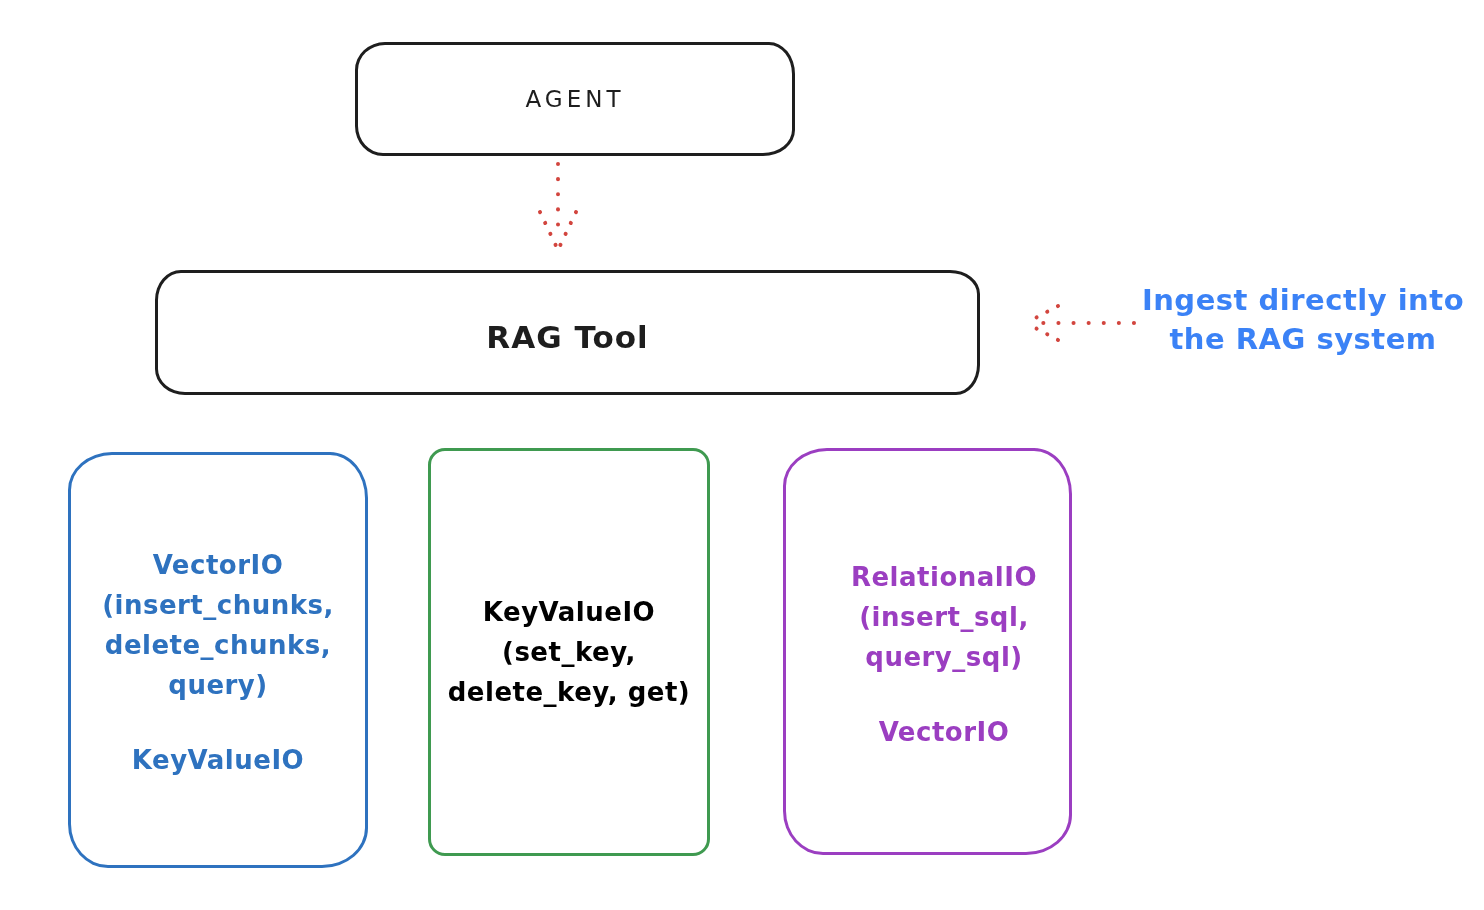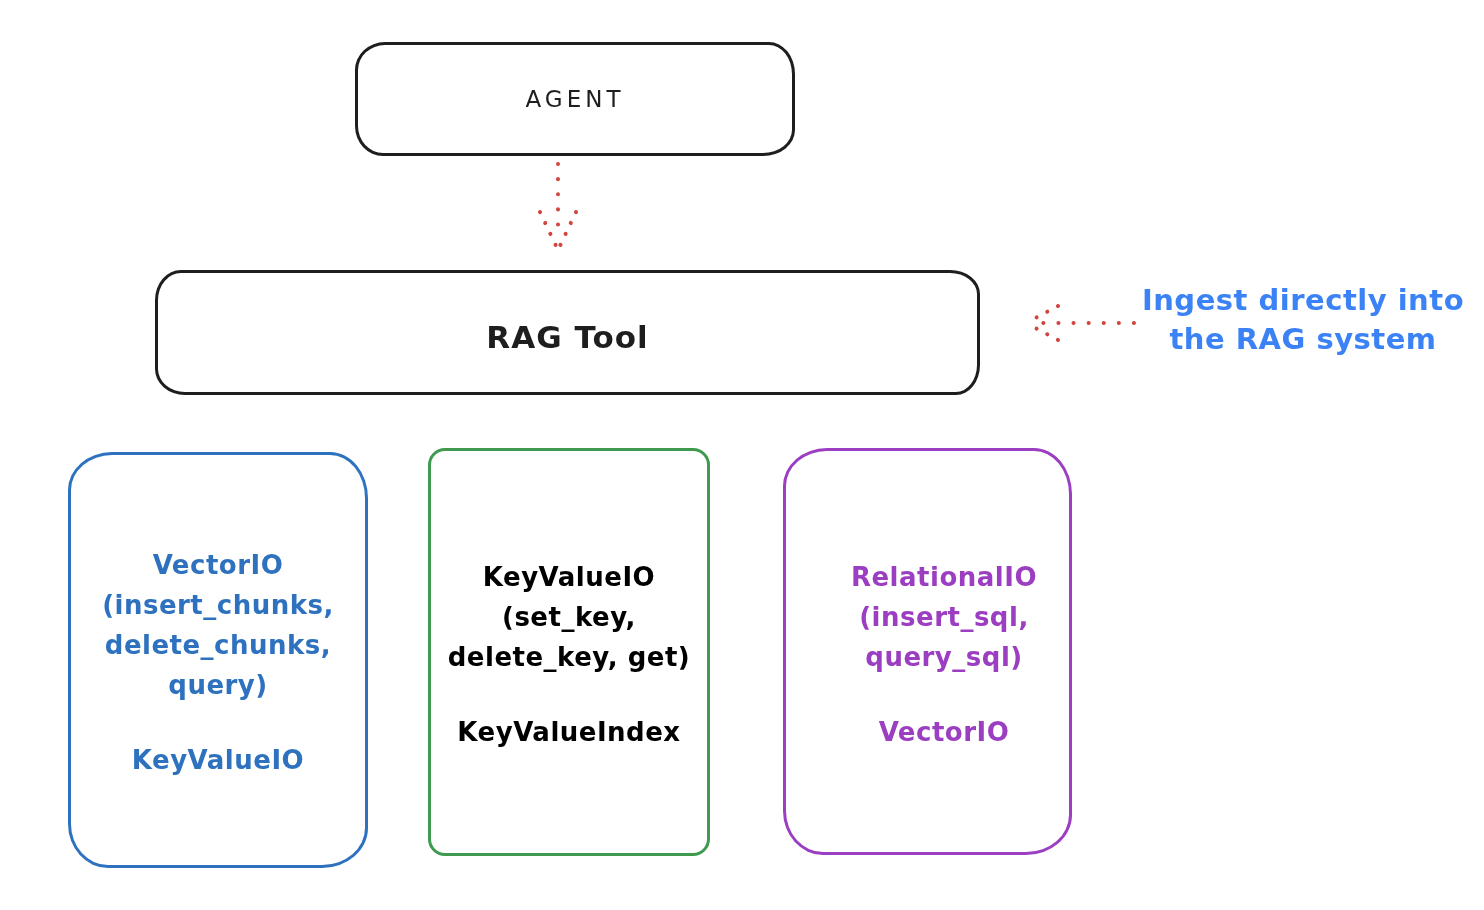--- a/index.html
+++ b/index.html
@@ -134,21 +134,20 @@
 (insert_chunks,
 delete_chunks,
 query)</div>
     <div class="index-text">KeyValueIO</div>
   </div>
 
   <div class="backend backend-1" style="border-color: rgb(63, 154, 80); color: #000000; border-radius: 17px;">
     <div class="io-text">KeyValueIO
 (set_key,
 delete_key, get)</div>
-    <div class="index-text">KeyValueIndex</div>
   </div>
 
   <div class="backend backend-2" style="border-color: rgb(155, 62, 193); color: rgb(155, 62, 193);">
     <div class="io-text">RelationalIO
 (insert_sql,
 query_sql)</div>
     <div class="index-text">VectorIO</div>
   </div>
 
 </div>

